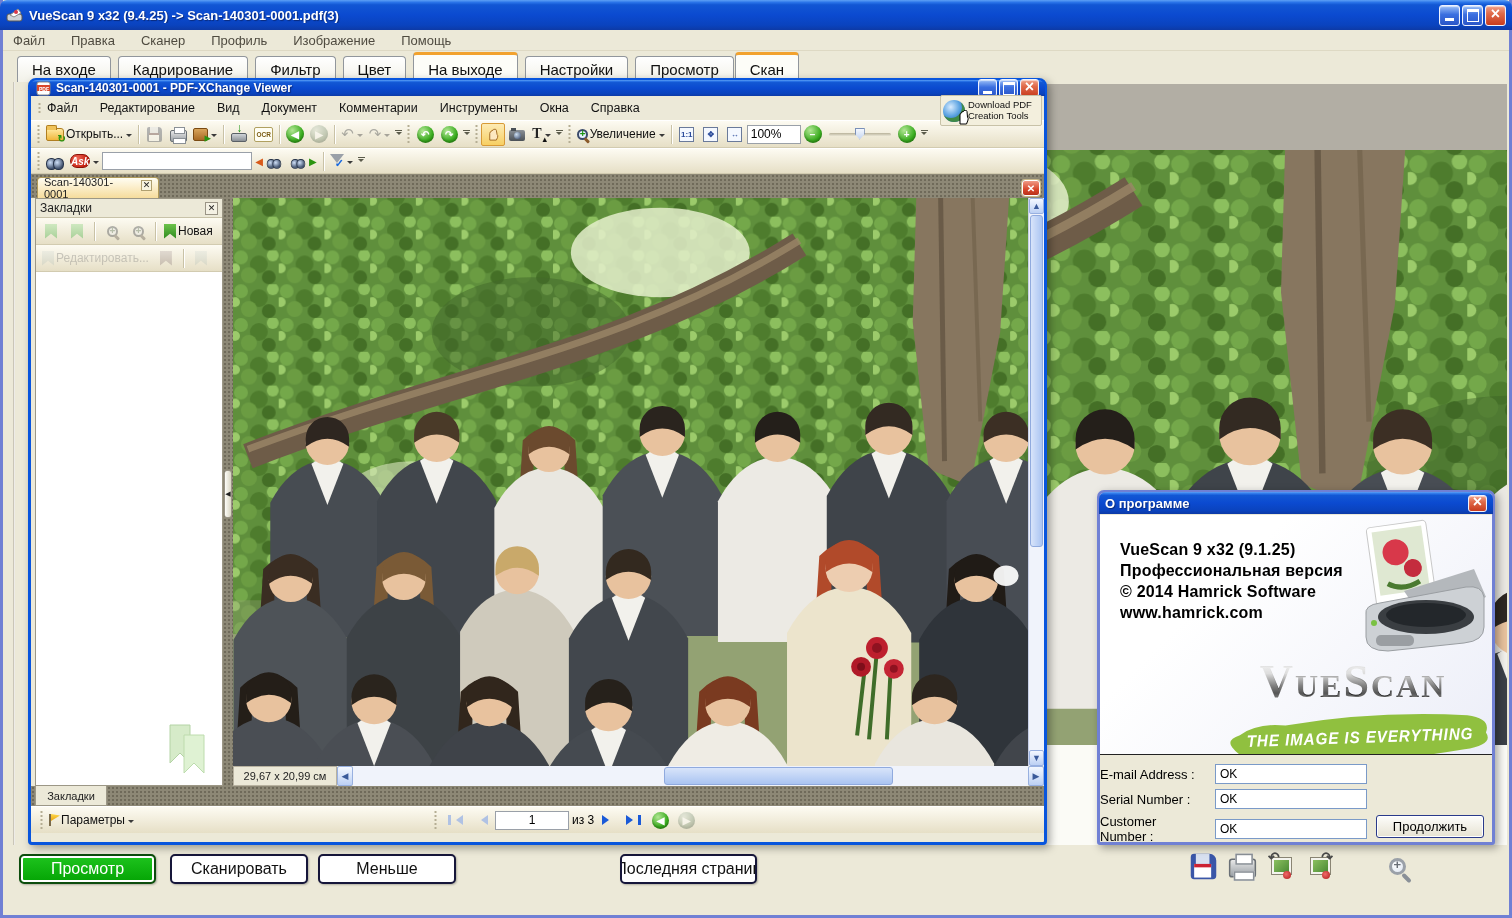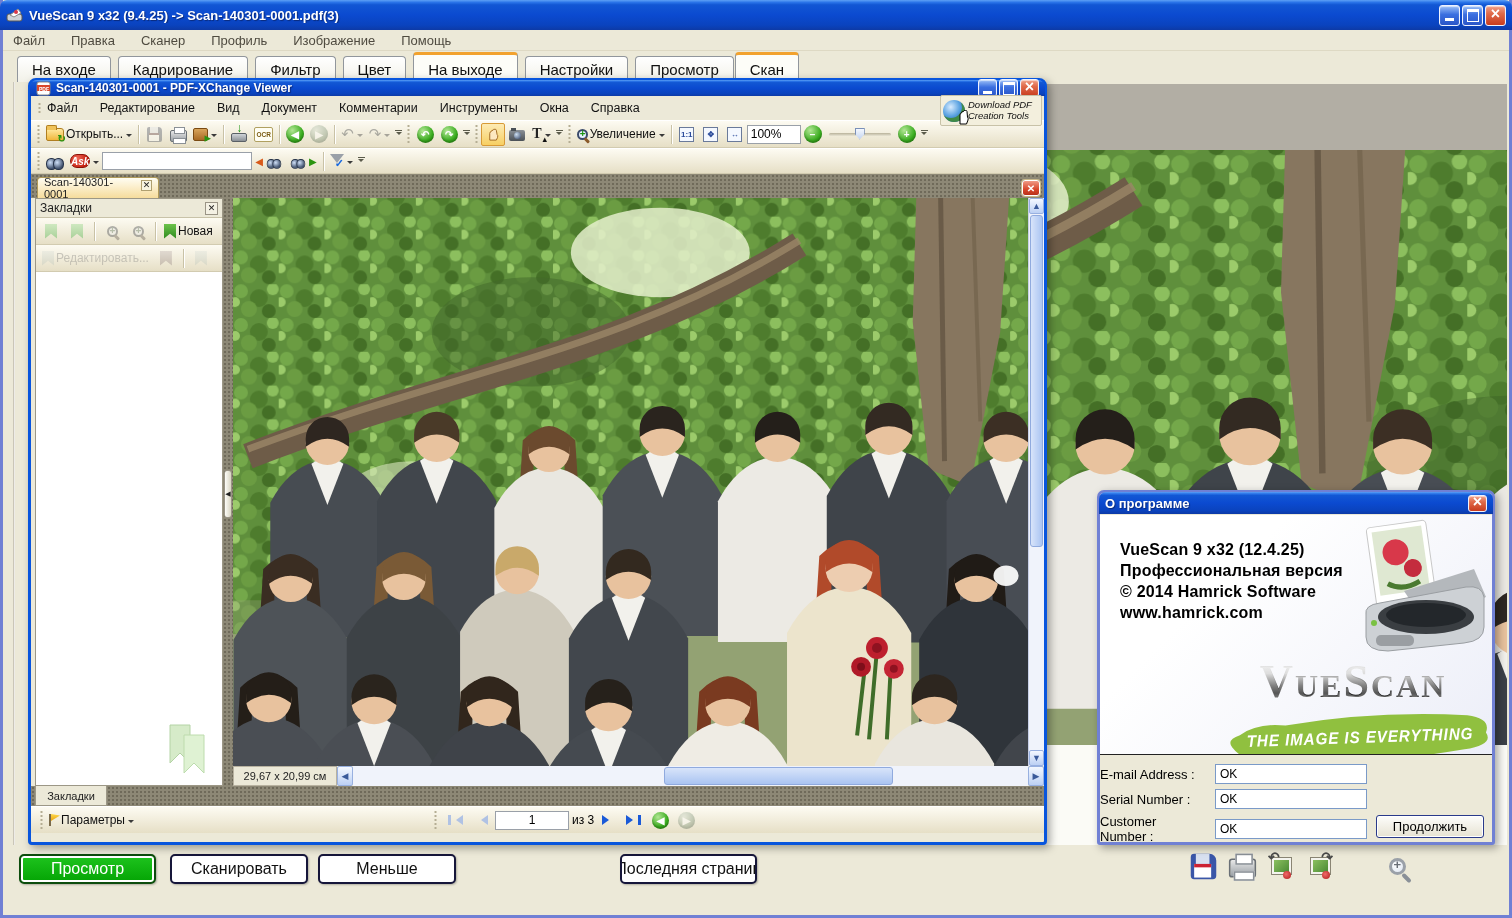--- a/index.html
+++ b/index.html
@@ -53,21 +53,21 @@
   
   .pdf-win { position:absolute; left:28px; top:78px; width:1019px; height:767px; border:3px solid #0855dd;
              border-radius:8px 8px 4px 4px; background:#ece9d8; box-shadow:3px 3px 8px rgba(0,0,0,.35); }
   .pdf-tbar { height:16px; font-size:12px; margin:-1px -1px 0; }
   .pdf-tbar .wbtn { width:19px; height:18px; }
   .pdf-menu { height:24px; display:flex; align-items:center; gap:22px; padding:0 8px 0 16px; font-size:12.5px; color:#111;
               background:#ece9d8; position:relative; }
   .grip { width:5px; align-self:stretch; margin:3px 2px; background:radial-gradient(#b5ae94 1.1px,transparent 1.2px);
           background-size:4px 4px; background-position:center; }
   .dl-btn { position:absolute; right:2px; top:-1px; width:102px; height:31px; background:#f3efdd; border:1px solid #c8c2a8;
-            border-radius:2px; display:flex; align-items:center; gap:3px; padding:1px 2px; z-index:5;font-style:italic; }
+            border-radius:2px; display:flex; align-items:center; gap:3px; padding:1px 2px; z-index:5; }
   .dl-txt { font-size:9.5px; line-height:10.5px; color:#111; }
   .globe { width:22px; height:22px; border-radius:50%;
            background:radial-gradient(circle at 35% 32%,#d8ecff,#57a0e0 45%,#2a5fa8 80%);
            box-shadow:inset -3px -4px 0 #3f8a46; flex:none; }
   .handcur { position:absolute; left:14px; top:12px; font-size:15px; }
   .toolbar { display:flex; align-items:center; background:linear-gradient(180deg,#fdfbf2,#e6dfc6);
              border-top:1px solid #fff; border-bottom:1px solid #d2cbb0; padding:0 3px; }
   .tb1 { height:28px; } .tb2 { height:26px; }
   .tbtn { height:23px; min-width:24px; display:flex; align-items:center; justify-content:center; gap:2px;
           border:1px solid transparent; border-radius:2px; padding:0 2px; font-size:12px; color:#111; }
@@ -836,21 +836,21 @@
     <div class="tbar ab-tbar">
       <span class="ttext">О программе</span>
       <span class="winbtns">
           <span class="wbtn close">
             <span class="gl"></span>
           </span>
         </span>
     </div>
     <div class="ab-white">
       <div class="ab-lines">
-        <div>VueScan 9 x32 (12.4.25)</div>
+        <div>VueScan 9 x32 (9.1.25)</div>
         <div>Профессиональная версия</div>
         <div>© 2014 Hamrick Software</div>
         <div>www.hamrick.com</div>
       </div>
       <svg class="ab-scan" width="140" height="150" viewBox="0 0 140 150">
         <g transform="rotate(-8 60 50)">
           <rect x="26" y="4" width="60" height="80" rx="4" fill="#fff" stroke="#c8c8c8"></rect>
           <rect x="31" y="9" width="50" height="64" fill="#dfe8d2"></rect>
           <circle cx="52" cy="32" r="13" fill="#d8384a"></circle>
           <circle cx="67" cy="50" r="9" fill="#c42c3e"></circle>

